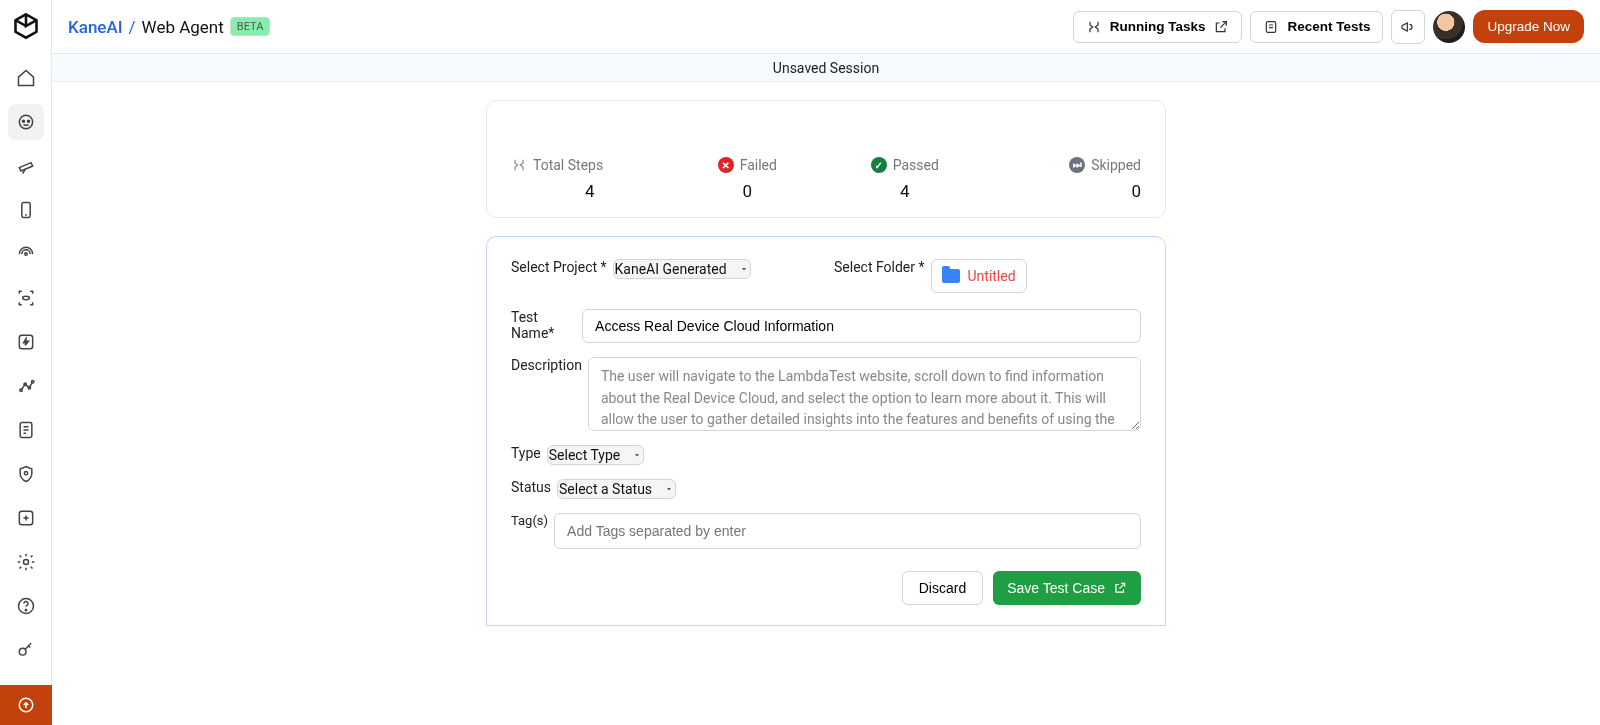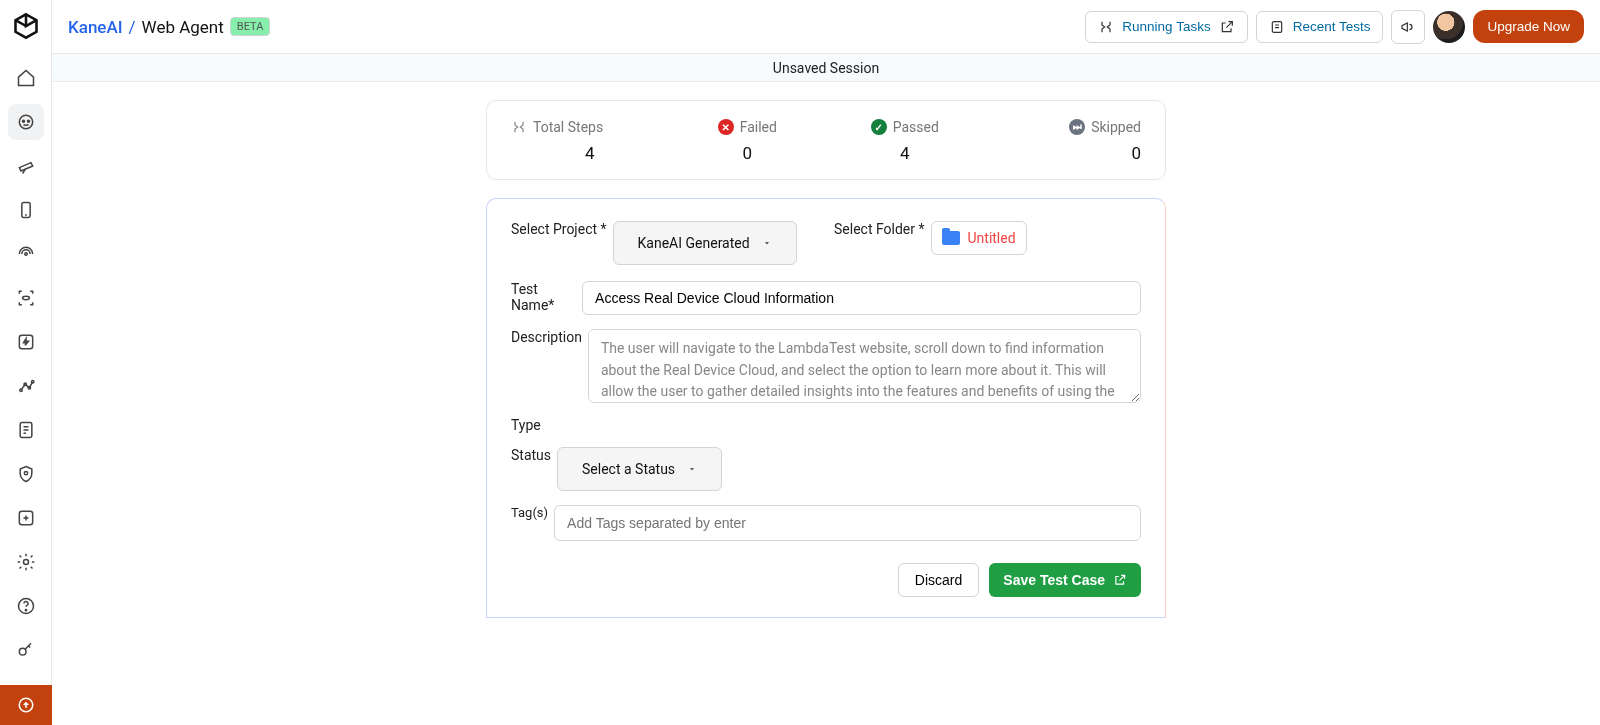--- a/index.html
+++ b/index.html
@@ -15,62 +15,62 @@
   .rail .bottom-cta svg { stroke:#fff; width:18px; height:18px;}
   
   .main { flex:1; display:flex; flex-direction:column; }
   .topbar { height:54px; border-bottom:1px solid #e5e7eb; display:flex; align-items:center; padding: 0 16px; gap:8px;}
   .crumb { display:flex; align-items:center; gap:6px; font-size:17px;}
   .crumb .k { color:#2563eb; font-weight:500;}
   .crumb .sep { color:#2563eb; }
   .crumb .page { color:#111;}
   .beta { font-size:11px; border:1px solid #d4d4d8; color:#555; padding:2px 6px; border-radius:4px; background:#86efac;}
   .topbar .spacer { flex:1; }
-  .pillbtn { border:1px solid #d4d4d8; background:#fff; border-radius:6px; padding:7px 12px; font-size:13.5px; color:#0369a1; display:flex; align-items:center; gap:8px; cursor:pointer;}
+  .pillbtn { border:1px solid #d4d4d8; background:#fff; border-radius:6px; padding:7px 12px; font-size:13.5px; color:#000000; display:flex; align-items:center; gap:8px; cursor:pointer;font-weight:bold;}
   .pillbtn svg { width:16px; height:16px; stroke:#333;}
   .iconbtn { width:34px; height:34px; border:1px solid #d4d4d8; border-radius:6px; display:flex; align-items:center; justify-content:center; cursor:pointer;}
   .iconbtn svg{width:16px;height:16px;stroke:#333;}
   .avatar { width:32px; height:32px; border-radius:50%; background: radial-gradient(circle at 40% 35%, #f2c6a0 0 30%, #3b2f2a 31% 60%, #1d1d1d 61% 100%); }
   .upgrade { background:#c2410c; color:#fff; border:none; border-radius:12px; padding:9px 14px; font-size:13.5px; font-weight:500; cursor:pointer;}
   
   .banner { height:28px; background:linear-gradient(#f7fbfd,#f6fafc); border-bottom:1px solid #ebedf0; display:flex; align-items:center; justify-content:center; font-size:14px; color:#222;}
   
   .content { flex:1; overflow:auto; padding-top:18px; }
   .card { width:680px; margin: 0 auto 18px auto; border:1px solid #e5e7eb; border-radius:10px; padding:18px 24px 16px 24px; display:flex; align-items:center; }
   .statcell { flex:1; text-align:left; }
   .statcell.mid { text-align:center; }
   .statcell.right { text-align:right; }
-  .statlabel { color:#777; font-size:14px; display:flex; align-items:center; gap:6px; }
+  .statlabel { color:#777; font-size:14px; display:flex; align-items:center; gap:6px;margin-top:38px; }
   .statcell.mid .statlabel, .statcell.right .statlabel { justify-content:center; }
   .statcell.right .statlabel { justify-content:flex-end; }
   .statnum { font-size:17px; margin-top:8px; color:#111;}
   .statcell.mid .statnum { text-align:center;}
   .statcell.right .statnum { text-align:right;}
   .circ { width:16px; height:16px; border-radius:50%; display:inline-flex; align-items:center; justify-content:center; color:#fff; font-size:10px; font-weight:700;}
   .circ.red{background:#dc2626;}
   .circ.green{background:#15803d;}
   .circ.grey{background:#6b7280;}
   
   .formpanel { width:680px; margin:0 auto; border:1px solid #c7d2fe; border-right-color:#fecaca; border-radius:10px 10px 0 0; padding:22px 24px 20px 24px; background:#fff;}
   .row { display:flex; gap:16px; margin-bottom:16px;}
   .field { flex:1; display:flex; flex-direction:row; gap:6px;}
   .lbl { font-size:14px; color:#222; }
   .select, .folderpick, .txtinput, .txtarea, .tagsinput {
     border:1px solid #d4d4d8; border-radius:6px; font-size:14px; background:#fff;
   }
-  .select { height:44px; background:#f5f5f6; display:flex; align-items:center; padding:0 24px; justify-content:space-between; cursor:pointer;gap:12px;}
+  .select { height:20px; background:#f5f5f6; display:flex; align-items:center; padding:0 1px; justify-content:space-between; cursor:pointer;gap:12px;}
   .folderpick { height:34px; display:flex; align-items:center; gap:8px; padding:0 10px; cursor:pointer; color:#ef4444;}
   .folderpick .foldericon{ width:18px; height:14px; background:#3b82f6; border-radius:2px; position:relative;}
   .folderpick .foldericon:before{content:""; position:absolute; top:-3px; left:0; width:8px; height:4px; background:#3b82f6; border-radius:2px 2px 0 0;}
   .txtinput { height:34px; padding:0 12px; width:100%; outline:none;}
   .txtarea { width:100%; height:74px; padding:8px 12px; resize:vertical; outline:none; font-family:inherit; color:#888; line-height:1.55; overflow-y:scroll;}
   .tagsinput { height:36px; padding:0 12px; width:100%; outline:none; color:#888;}
   .actions { display:flex; justify-content:flex-end; gap:10px; margin-top:22px;}
   .btn-secondary{ border:1px solid #d4d4d8; background:#fff; border-radius:6px; padding:8px 16px; font-size:14px; cursor:pointer;}
-  .btn-primary{ border:none; background:#1f9e44; color:#fff; border-radius:6px; padding:8px 14px; font-size:14px; display:flex; align-items:center; gap:8px; cursor:pointer;font-weight:bold;}
+  .btn-primary{ border:none; background:#1f9e44; color:#fff; border-radius:6px; padding:8px 14px; font-size:14px; display:flex; align-items:center; gap:8px; cursor:pointer;}
   .btn-primary svg{width:14px;height:14px;stroke:#fff;}
   .caret { width:10px;height:10px; }
   .small-steps-icon{width:16px;height:16px;stroke:#888;}
 </style>
 </head>
 <body>
 
 <div class="app">
 
   <div class="rail">
@@ -287,20 +287,26 @@
           <input class="txtinput" value="Access Real Device Cloud Information" style="">
         </div>
 
         <div class="field" style="margin-bottom:14px;">
           <div class="lbl">Description</div>
           <textarea class="txtarea" style="">The user will navigate to the LambdaTest website, scroll down to find information about the Real Device Cloud, and select the option to learn more about it. This will allow the user to gather detailed insights into the features and benefits of using the Real Device Cloud offered</textarea>
         </div>
 
         <div class="field" style="margin-bottom:14px;">
           <div class="lbl">Type</div>
+          <div class="select">
+            <span>Select Type</span>
+            <svg class="caret" viewBox="0 0 24 24" fill="#333">
+                <path d="M7 10l5 5 5-5z"></path>
+              </svg>
+          </div>
         </div>
 
         <div class="field" style="margin-bottom:14px;">
           <div class="lbl">Status</div>
           <div class="select">
             <span>Select a Status</span>
             <svg class="caret" viewBox="0 0 24 24" fill="#333">
                 <path d="M7 10l5 5 5-5z"></path>
               </svg>
           </div>

